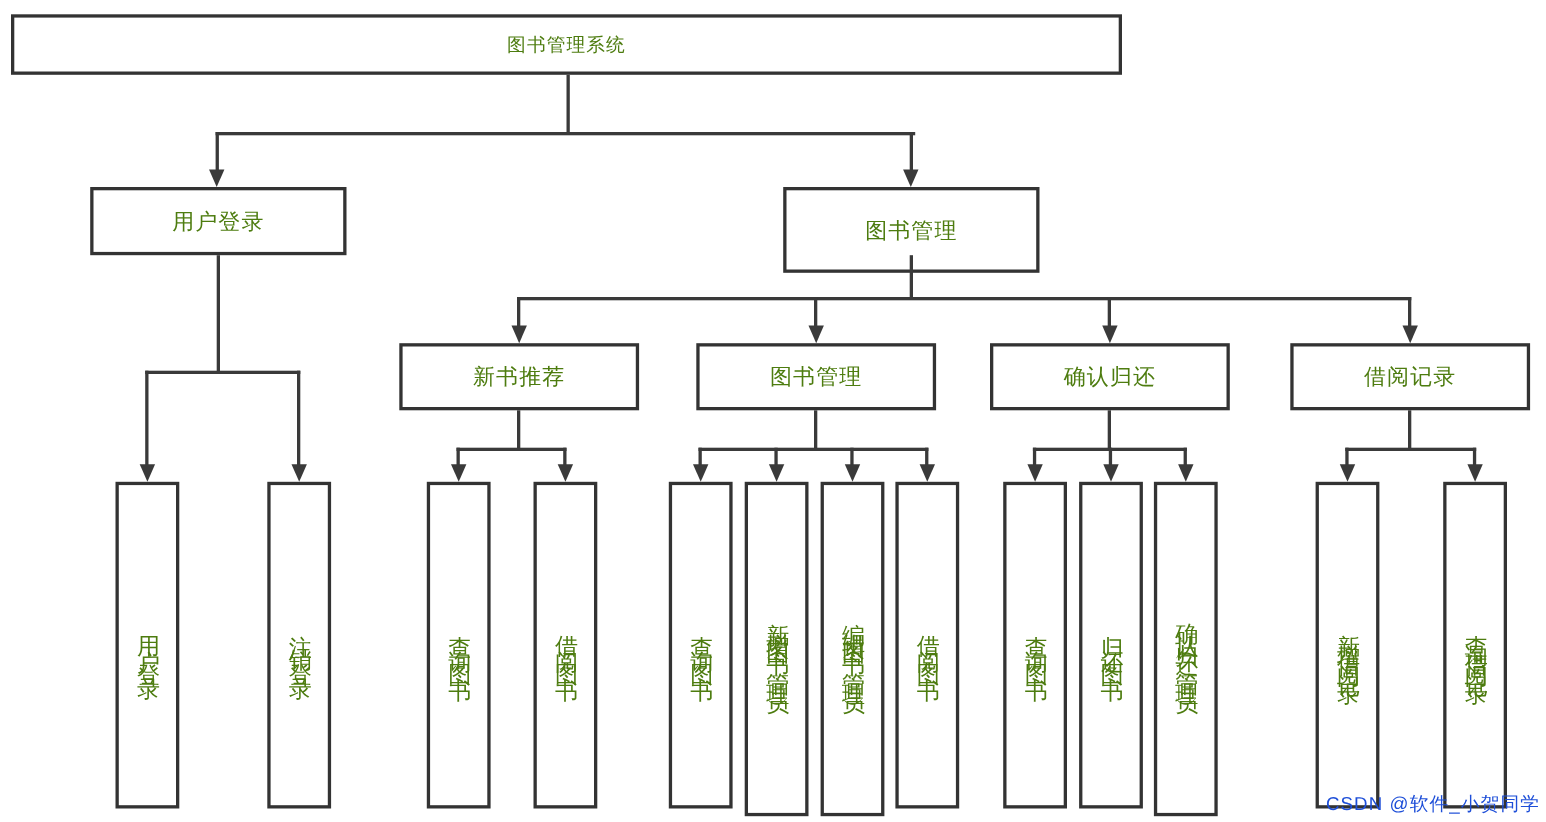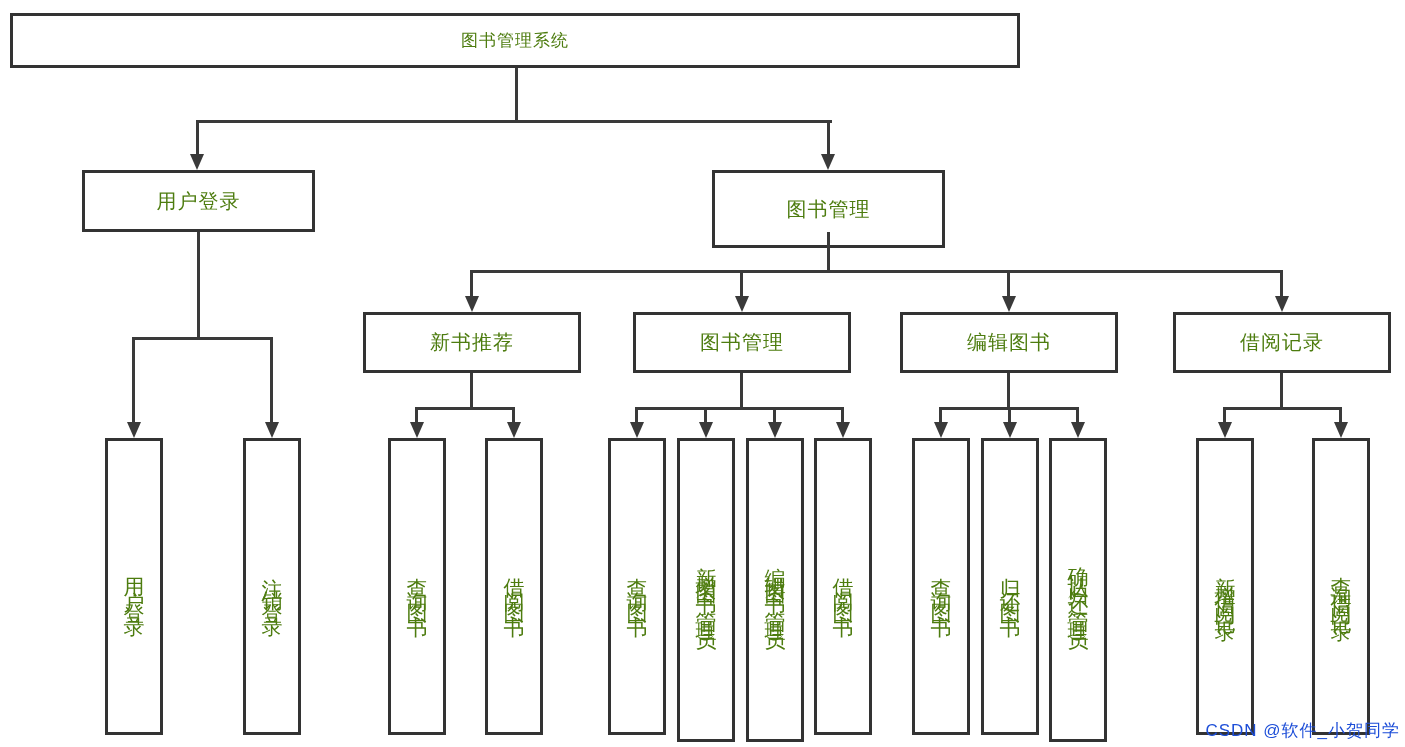--- a/index.html
+++ b/index.html
@@ -57,21 +57,21 @@
 
 <div class="canvas">
 
   <div class="box hbox root" style="left:10px; top:13px; width:1010px; height:55px;">图书管理系统</div>
 
   <div class="box hbox" style="left:82px; top:170px; width:233px; height:62px;">用户登录</div>
   <div class="box hbox" style="left:712px; top:170px; width:233px; height:78px;">图书管理</div>
 
   <div class="box hbox" style="left:363px; top:312px; width:218px; height:61px;">新书推荐</div>
   <div class="box hbox" style="left:633px; top:312px; width:218px; height:61px;">图书管理</div>
-  <div class="box hbox" style="left:900px; top:312px; width:218px; height:61px;">编辑图书</div>
+  <div class="box hbox" style="left:900px; top:312px; width:218px; height:61px;">确认归还</div>
   <div class="box hbox" style="left:1173px; top:312px; width:218px; height:61px;">借阅记录</div>
 
   <div class="box vbox" style="left:105px; top:438px; width:58px; height:297px;">用户登录</div>
   <div class="box vbox" style="left:243px; top:438px; width:58px; height:297px;">注销登录</div>
 
   <div class="box vbox" style="left:388px; top:438px; width:58px; height:297px;">查询图书</div>
   <div class="box vbox" style="left:485px; top:438px; width:58px; height:297px;">借阅图书</div>
 
   <div class="box vbox" style="left:608px; top:438px; width:58px; height:297px;">查询图书</div>
   <div class="box vbox dense" style="left:677px; top:438px; width:58px; height:304px;">新增图书（管理员）</div>

